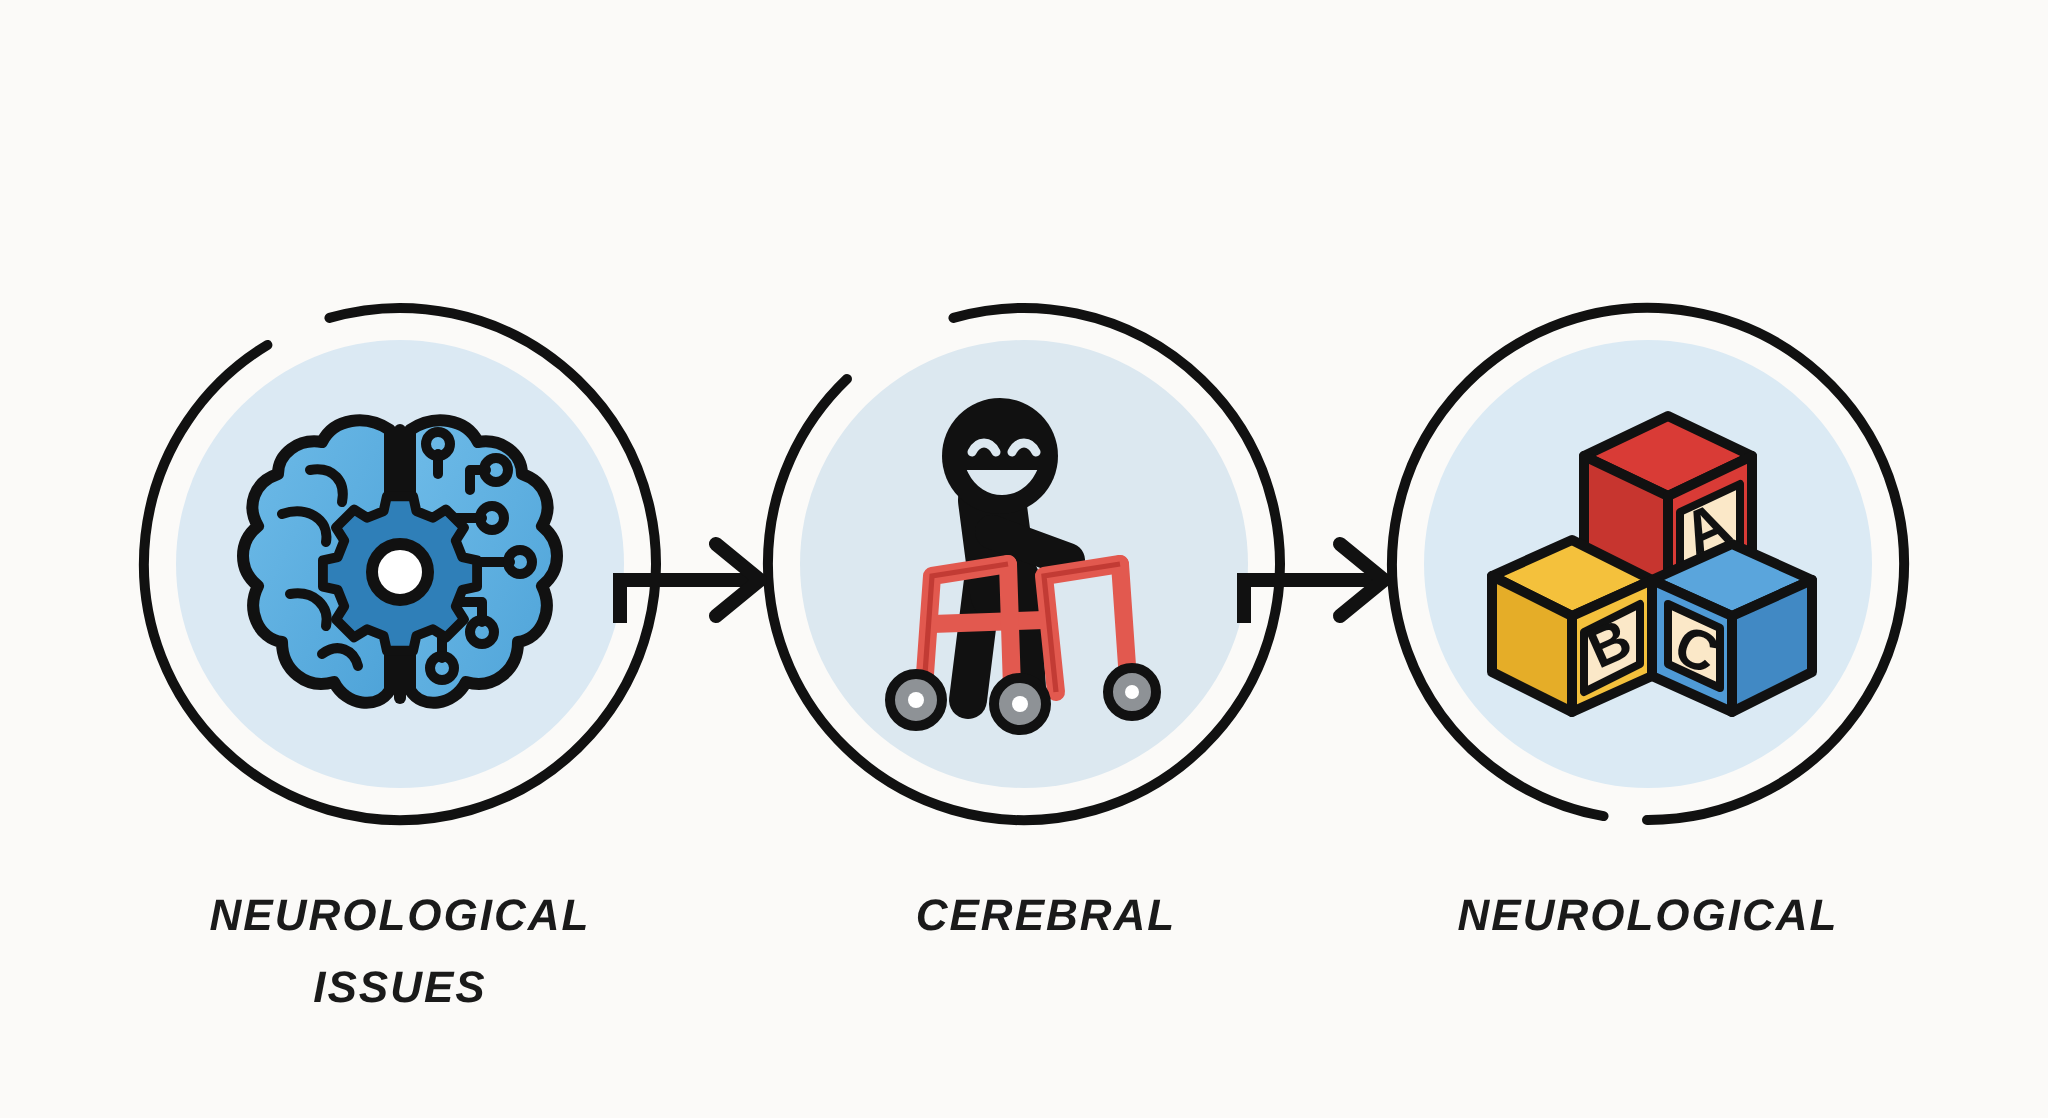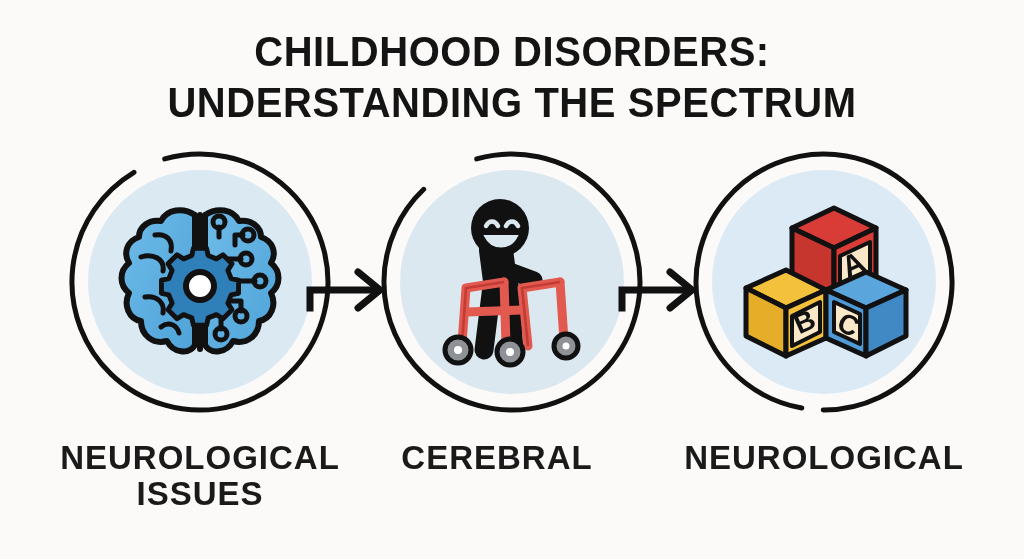--- a/index.html
+++ b/index.html
@@ -93,43 +93,40 @@
 
   
   .caption {
     position: absolute;
     top: 440px;
     width: 330px;
     text-align: center;
     user-select: none;
   }
   .caption.c1 { left: 35px; }
-  .caption.c2 { left: 332px; }
+  .caption.c2 { left: 358px; }
   .caption.c3 { left: 659px; }
 
   .caption-line {
     display: block;
     font-family: "Liberation Sans", sans-serif;
     font-weight: 700;
     color: #1a1a1a;
-    font-size: 33px;
+    font-size: 22px;
     line-height: 36px;
     letter-spacing: 1.0px;
     white-space: nowrap;
+    font-style: italic;
   }
 </style>
 </head>
 <body>
 
 <div id="infographic">
 
-  <div class="title-block">
-    <span class="title-line l1">CHILDHOOD DISORDERS:</span>
-    <span class="title-line l2">UNDERSTANDING THE SPECTRUM</span>
-  </div>
 
   <div class="node n1">
     <svg class="ring-svg" viewBox="0 0 260 260">
       <circle cx="130" cy="130" r="112" fill="#dbe9f3"></circle>
       <path d="M 130 2 A 128 128 0 1 1 129.9 2" fill="none" stroke="#111111" stroke-width="5" stroke-linecap="round" transform="rotate(-16 130 130)" stroke-dasharray="770 34"></path>
     </svg>
 
     <div class="icon-holder">
       <svg width="170" height="162" viewBox="0 0 170 162">
         <defs>

